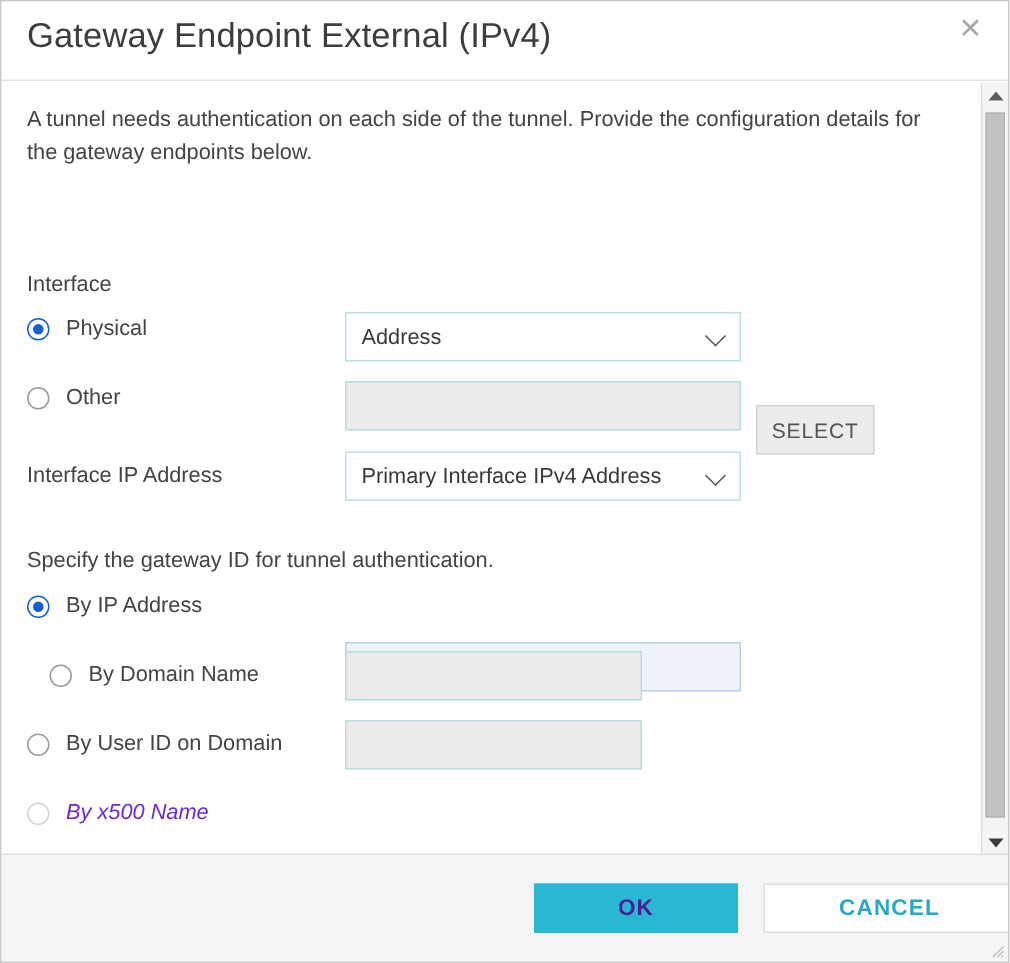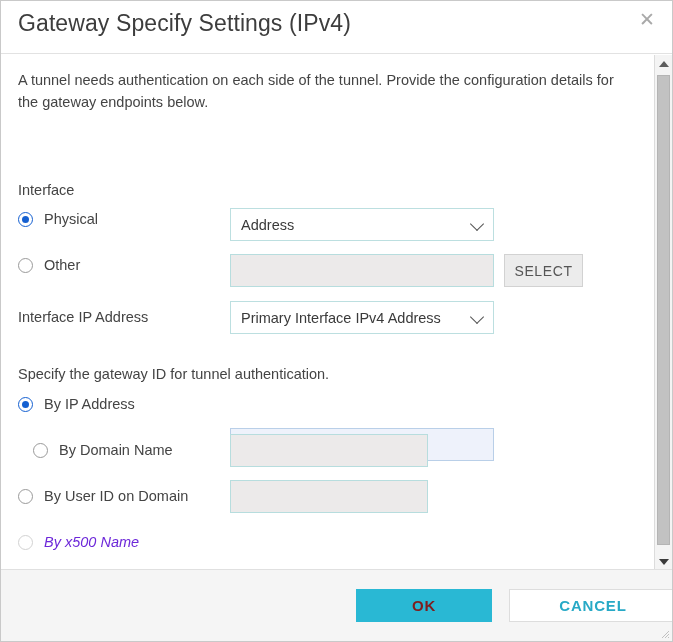--- a/index.html
+++ b/index.html
@@ -222,20 +222,21 @@
     border: 1px solid #d2d2d2;
     background: #ececec;
     color: #555555;
     font-size: 14px;
     letter-spacing: 0.6px;
     display: flex;
     align-items: center;
     justify-content: center;
     cursor: pointer;
     font-family: "Liberation Sans", sans-serif;
+    margin-top: 16px;
   }
 
   
   .scrollbar {
     position: absolute;
     right: 0;
     top: 0;
     width: 18px;
     height: 515px;
     background: #f4f4f4;
@@ -302,21 +303,21 @@
     align-items: center;
     justify-content: center;
     cursor: pointer;
     font-family: "Liberation Sans", sans-serif;
   }
   .btn-ok {
     left: 355px;
     width: 136px;
     background: #29b8d4;
     border: 1px solid #29b8d4;
-    color: #7f1d1d;
+    color: #4c1d95;
   }
   .btn-cancel {
     left: 508px;
     width: 168px;
     background: #ffffff;
     border: 1px solid #dddddd;
     color: #27a9c6;
   }
   .resize-grip {
     position: absolute;
@@ -325,21 +326,21 @@
     width: 9px;
     height: 9px;
   }
 </style>
 </head>
 <body>
 
 <div class="window">
 
   <div class="titlebar">
-    <div class="title-text">Gateway Specify Settings (IPv4)</div>
+    <div class="title-text">Gateway Endpoint External (IPv4)</div>
     <button class="close-btn">✕</button>
   </div>
 
   <div class="body-area">
     <div class="scroll-content">
 
       <div class="intro">A tunnel needs authentication on each side of the tunnel. Provide the configuration details for the gateway endpoints below.</div>
 
 
       <div class="section-label" style="left:17px; top:127px;">Interface</div>

